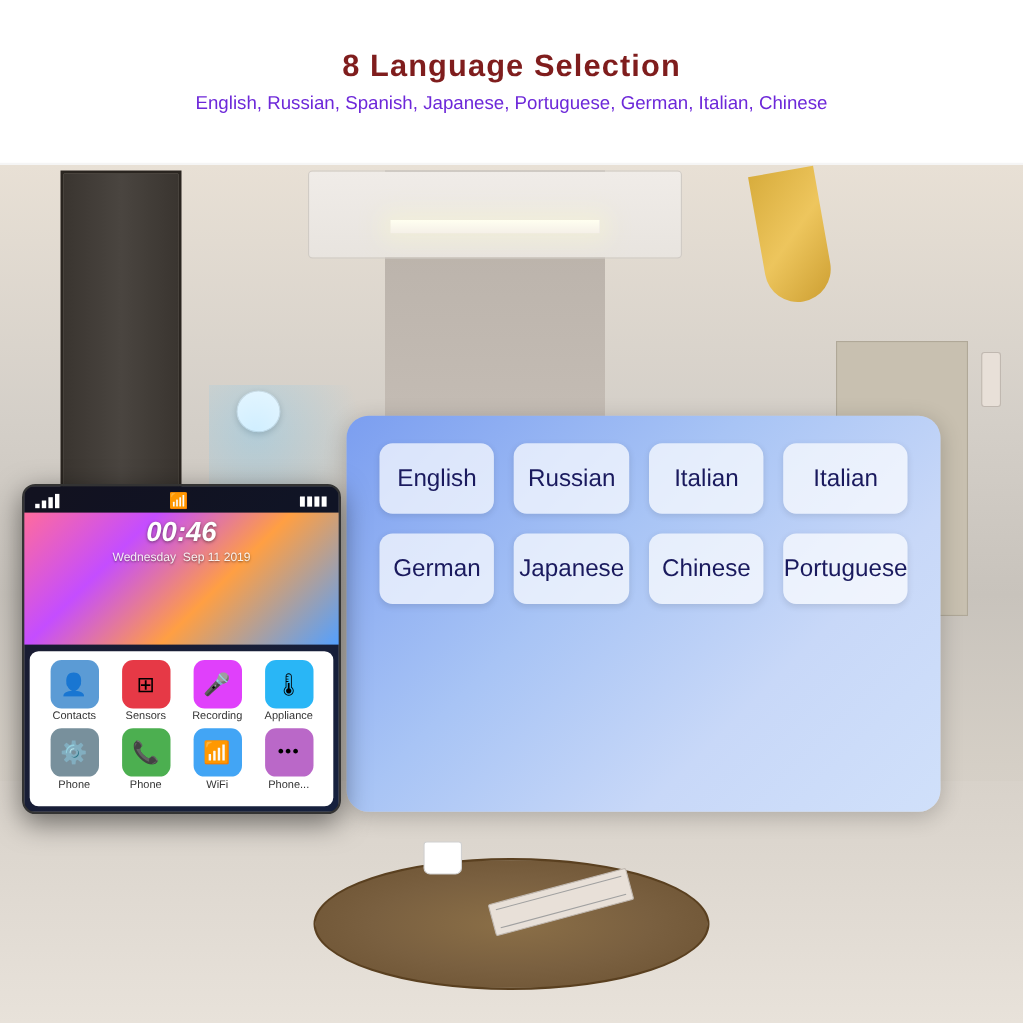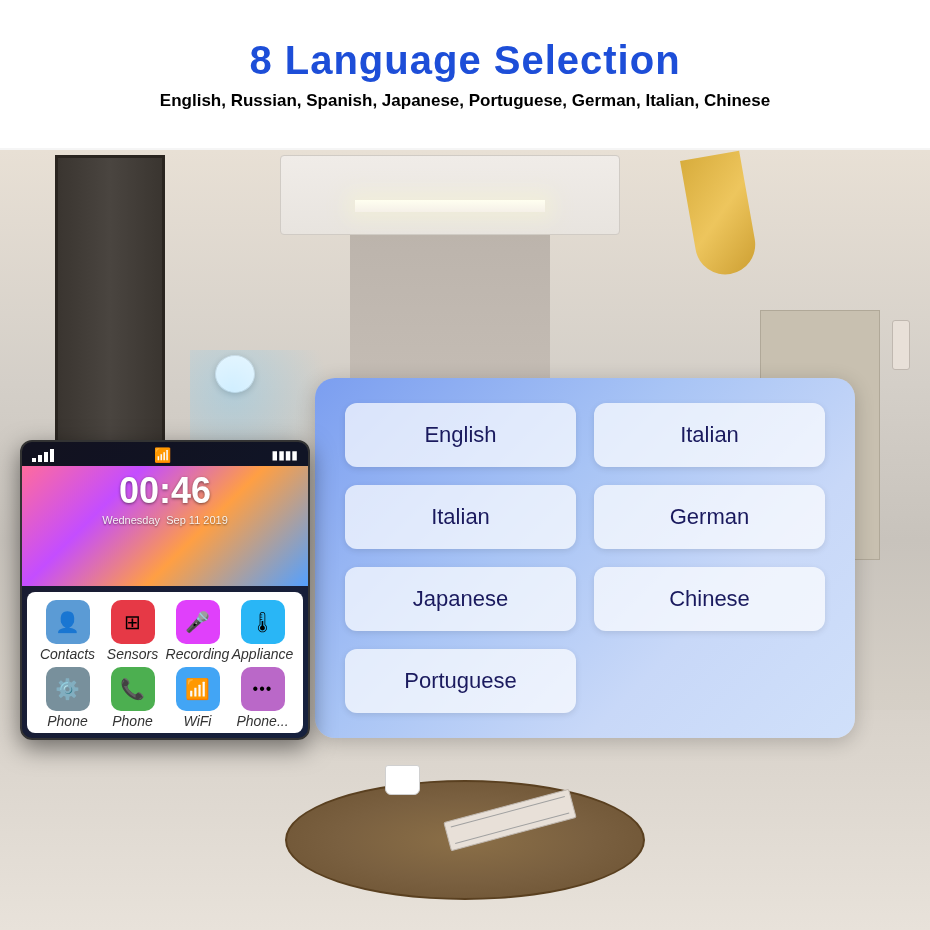--- a/index.html
+++ b/index.html
@@ -190,31 +190,31 @@
       height: 148px;
       background: white;
       display: flex;
       flex-direction: column;
       align-items: center;
       justify-content: center;
       z-index: 10;
     }
 
     .main-title {
-      font-size: 40px;
+      font-size: 28px;
       font-weight: 900;
-      color: #1d4ed8;
+      color: #7f1d1d;
       letter-spacing: 1px;
     }
 
     .subtitle {
       font-size: 17px;
-      color: #000000;
+      color: #6d28d9;
       margin-top: 8px;
-      font-weight: 700;
+      font-weight: 400;
     }
 
     
     .smart-device {
       position: absolute;
       top: 440px;
       left: 20px;
       width: 300px;
       height: 310px;
       z-index: 20;
@@ -265,24 +265,25 @@
 
     
     .time-display {
       position: absolute;
       top: 28px;
       left: 0;
       right: 0;
       text-align: center;
     }
     .time-text {
-      font-size: 36px;
+      font-size: 25px;
       font-weight: bold;
       color: white;
       text-shadow: 0 1px 3px rgba(0,0,0,0.5);
+      font-style: italic;
     }
     .date-text {
       font-size: 11px;
       color: rgba(255,255,255,0.9);
       text-shadow: 0 1px 2px rgba(0,0,0,0.5);
       margin-top: 2px;
       text-align: center;
     }
 
     
@@ -315,43 +316,42 @@
       height: 44px;
       border-radius: 10px;
       display: flex;
       align-items: center;
       justify-content: center;
       font-size: 20px;
       margin-bottom: 2px;
     }
 
     .app-label {
-      font-size: 14px;
+      font-size: 10px;
       color: #333;
       text-align: right;
-      font-style: italic;
     }
 
     
     .language-panel {
       position: absolute;
       top: 378px;
       left: 315px;
       width: 540px;
       height: 360px;
       background: linear-gradient(135deg, #7b9ef0 0%, #a8c4f5 40%, #c8d8f8 70%, #d0e0fa 100%);
       border-radius: 20px;
       z-index: 15;
       padding: 25px 30px;
       box-shadow: 0 4px 20px rgba(0,0,0,0.2);
     }
 
     .lang-grid {
       display: grid;
-      grid-template-columns: 1fr 1fr;
+      grid-template-columns: 1fr 1fr 1fr 1fr;
       grid-template-rows: repeat(4, 1fr);
       gap: 18px;
       height: 100%;
     }
 
     .lang-btn {
       background: rgba(255,255,255,0.7);
       border: none;
       border-radius: 12px;
       font-size: 22px;
@@ -461,20 +461,21 @@
           <span class="app-label">Phone...</span>
         </div>
       </div>
     </div>
   </div>
 </div>
 
 <div class="language-panel">
   <div class="lang-grid">
     <button class="lang-btn">English</button>
+    <button class="lang-btn">Russian</button>
     <button class="lang-btn">Italian</button>
     <button class="lang-btn">Italian</button>
     <button class="lang-btn">German</button>
     <button class="lang-btn">Japanese</button>
     <button class="lang-btn">Chinese</button>
     <button class="lang-btn">Portuguese</button>
   </div>
 </div>
 
 </body></html>

